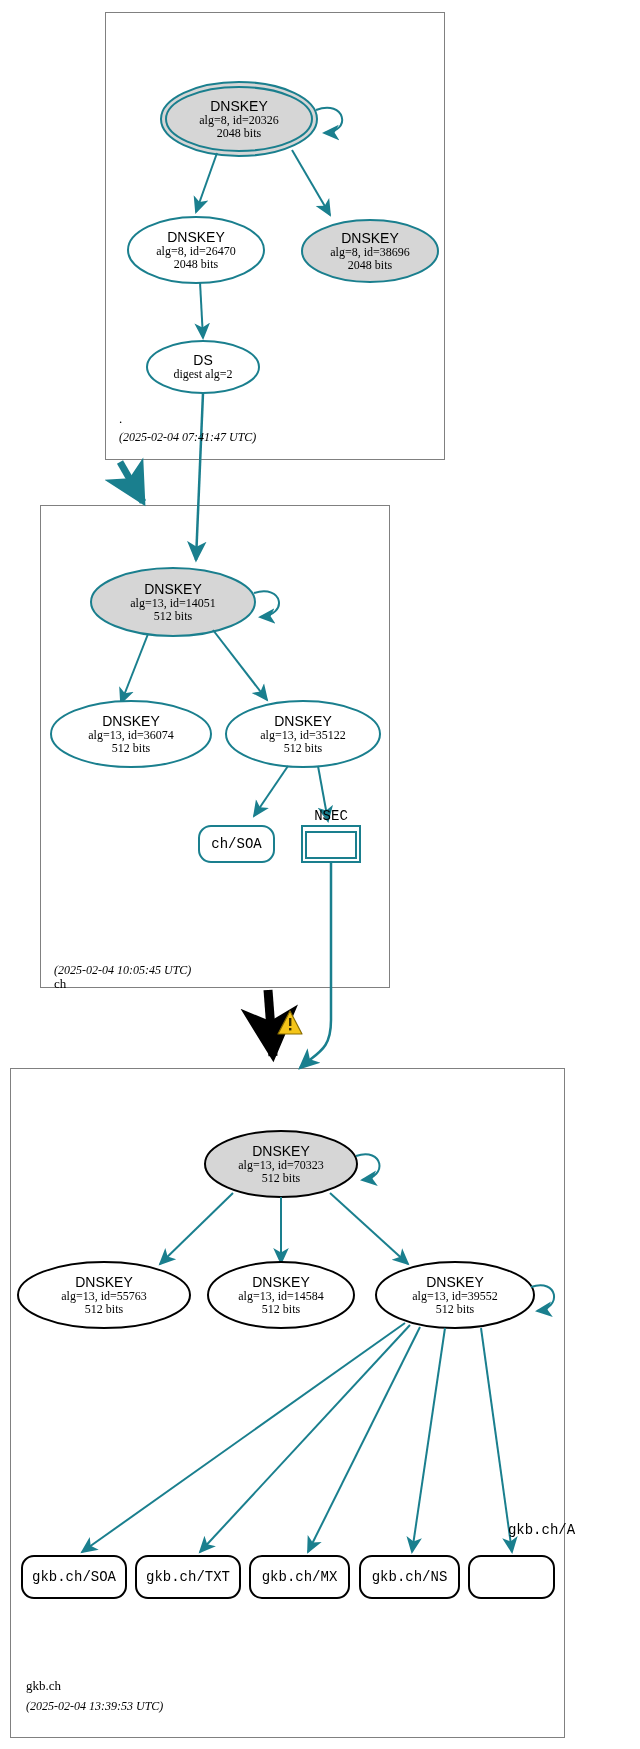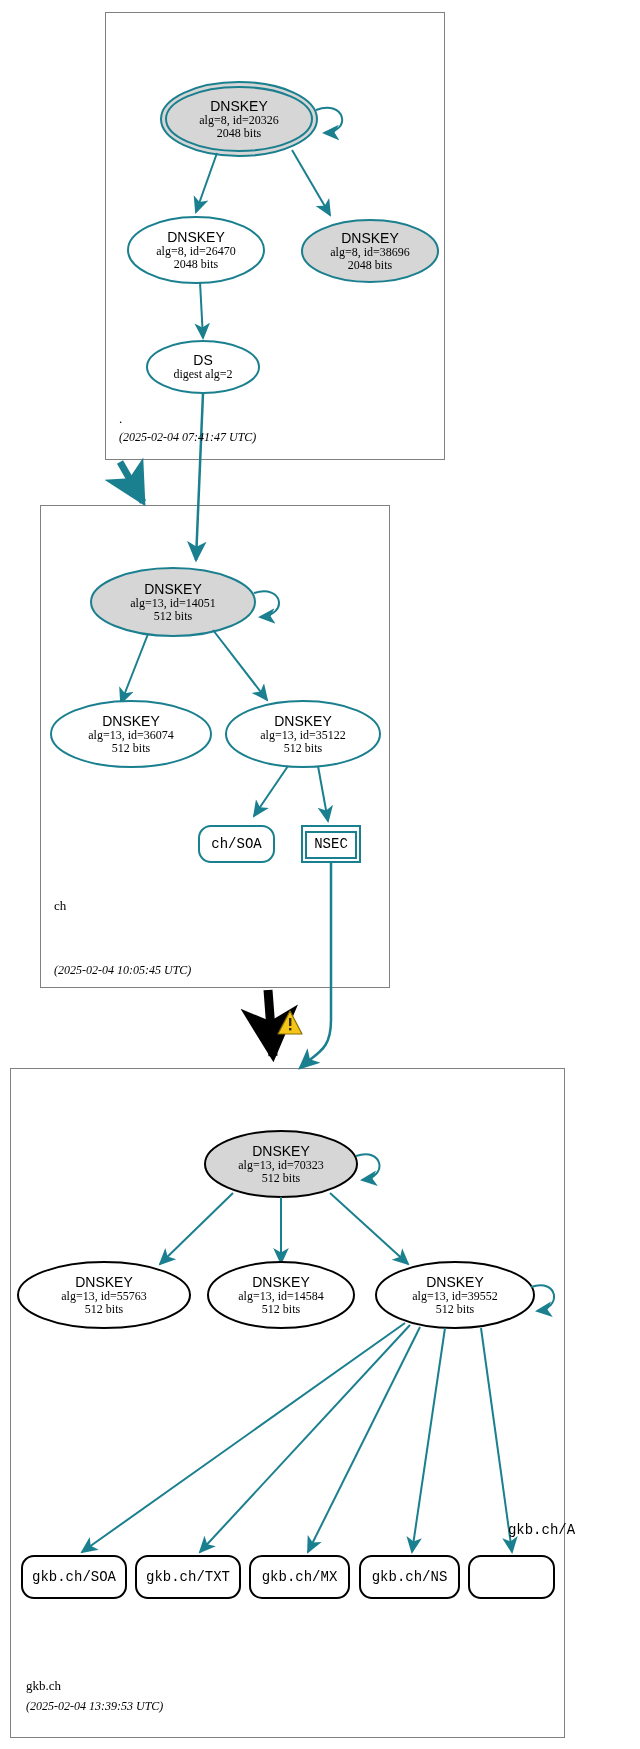--- a/index.html
+++ b/index.html
@@ -202,23 +202,23 @@
   </div>
 
   <div class="node-text" style="left:228px; top:714px; width:150px;">
     <div class="t-title">DNSKEY</div>
     <div class="t-sub">alg=13, id=35122</div>
     <div class="t-sub">512 bits</div>
   </div>
 
   <div class="node-text rr-text" style="left:199px; top:836px; width:75px;">ch/SOA</div>
 
-  <div class="node-text rr-text" style="left:302px; top:836px; width:58px;">NSEC</div>
-
-  <div class="zone-label zone-name" style="left:54px; top:898px;">ch</div>
+  <div class="node-text rr-text" style="left:302px; top:808px; width:58px;">NSEC</div>
+
+  <div class="zone-label zone-name" style="left:54px; top:976px;">ch</div>
   <div class="zone-label zone-time" style="left:54px; top:963px;">(2025-02-04 10:05:45 UTC)</div>
 
   <div class="node-text" style="left:206px; top:1144px; width:150px;">
     <div class="t-title">DNSKEY</div>
     <div class="t-sub">alg=13, id=70323</div>
     <div class="t-sub">512 bits</div>
   </div>
 
   <div class="node-text" style="left:29px; top:1275px; width:150px;">
     <div class="t-title">DNSKEY</div>

